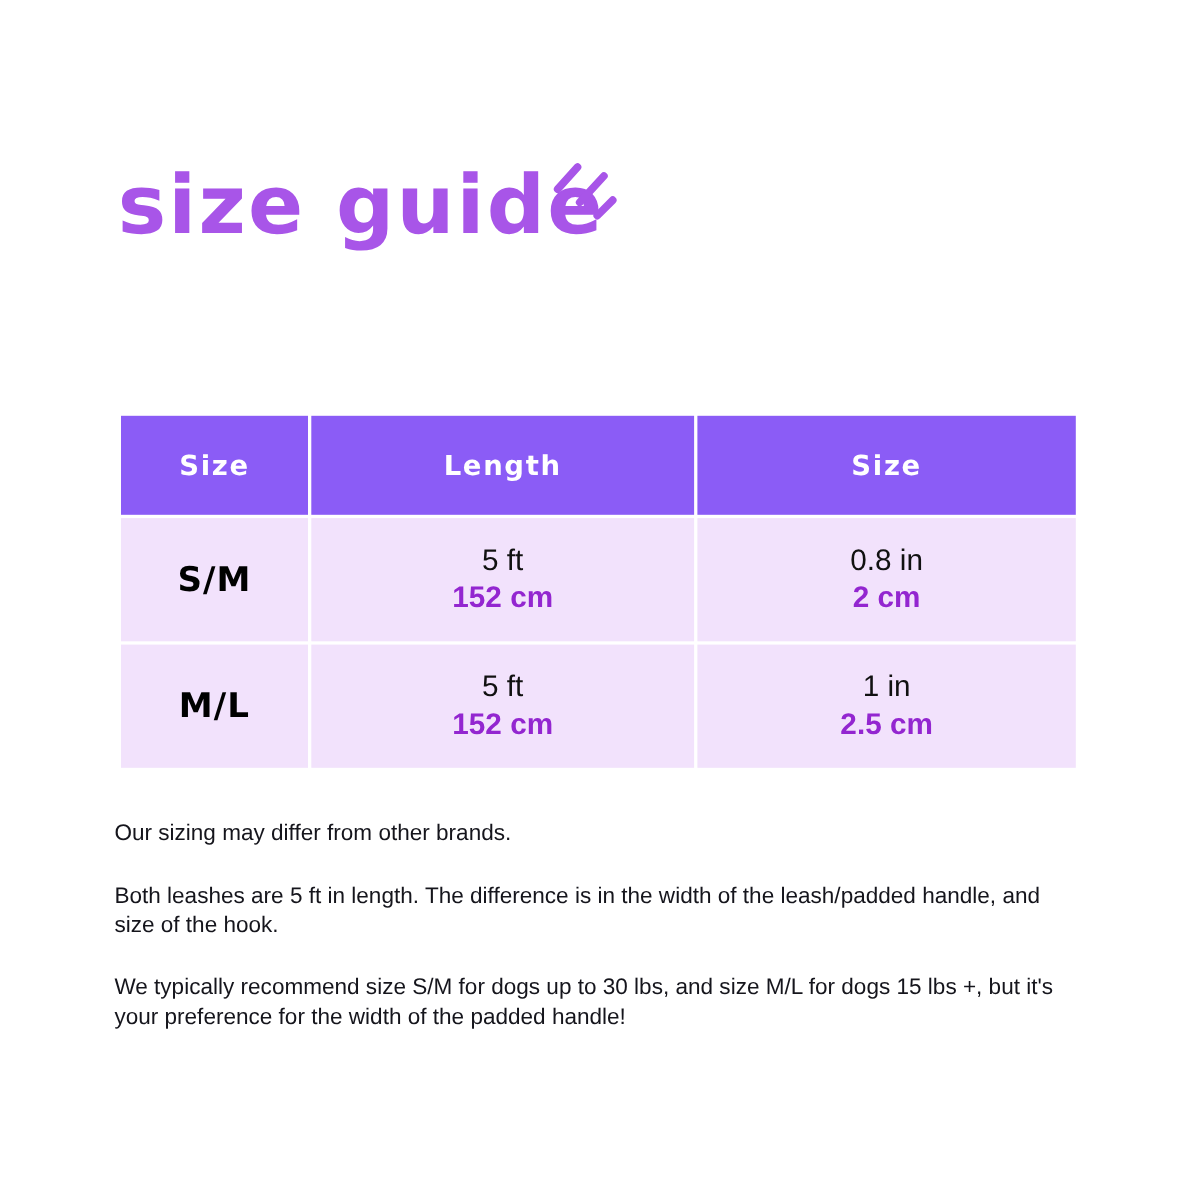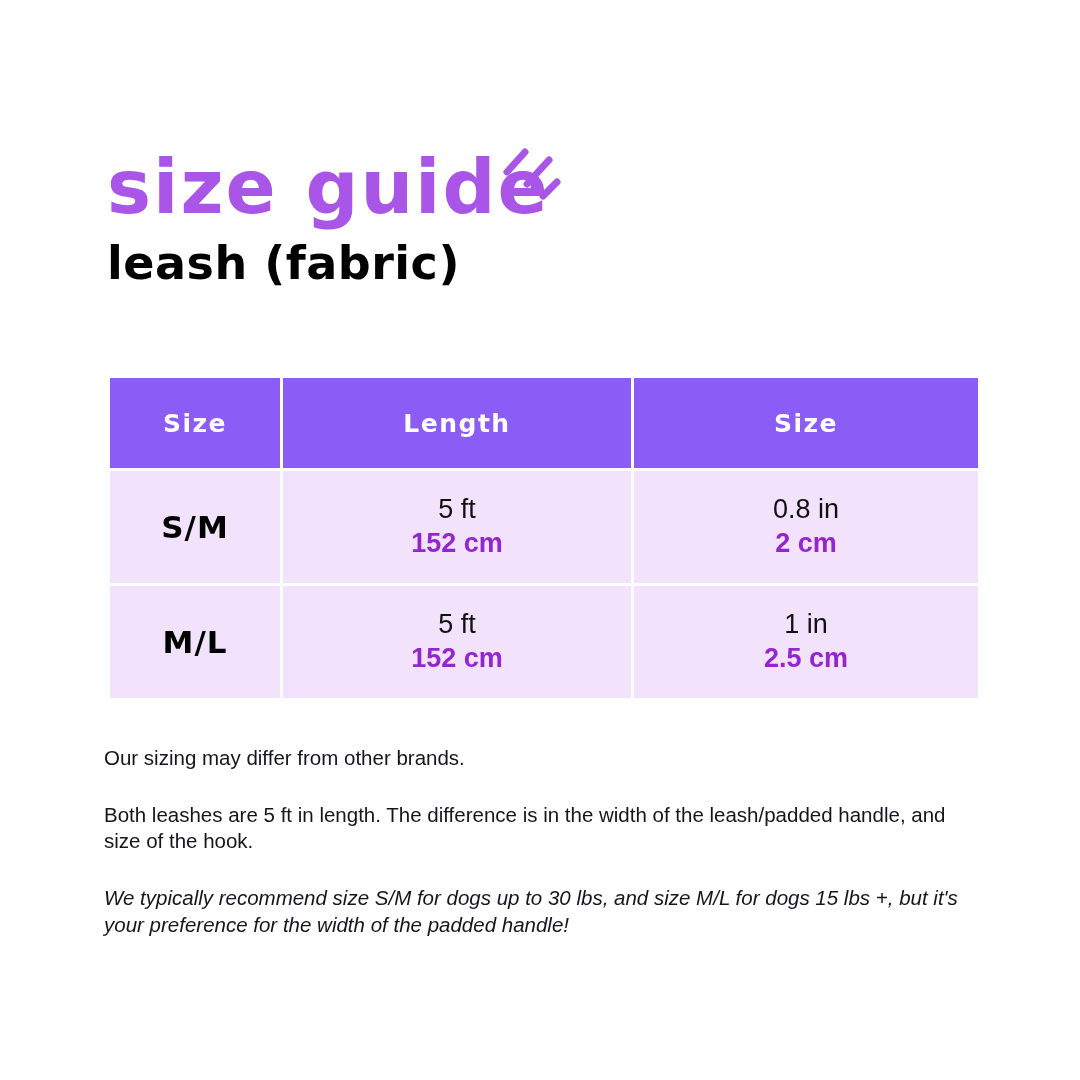--- a/index.html
+++ b/index.html
@@ -115,41 +115,40 @@
     top: 745px;
     width: 862px;
   }
   .note {
     font-family: "Liberation Sans", sans-serif;
     font-size: 20.5px;
     line-height: 1.3;
     color: #15151c;
     margin: 0 0 30px 0;
   }
-  .note:last-child { margin-bottom: 0; font-style: italic; }
+  .note:last-child { margin-bottom: 0; }
 </style>
 </head>
 <body>
 
 <div class="page">
 
   <div class="title-wrap">
     <div class="title-row">
       <h1 class="main-title">size guide</h1>
       <span class="sparkle">
         <svg width="70" height="70" viewBox="0 0 70 70" aria-hidden="true">
           <g stroke="#a855e8" stroke-width="7" stroke-linecap="round">
             <line x1="8" y1="34" x2="26" y2="14"></line>
             <line x1="28" y1="46" x2="50" y2="22"></line>
             <line x1="44" y1="58" x2="58" y2="44"></line>
           </g>
         </svg>
       </span>
     </div>
-    <h2 class="subtitle">leash (fabric)</h2>
   </div>
 
   <table class="size-table">
     <colgroup>
       <col class="col-size">
         <col class="col-len">
         <col class="col-wid">
     </colgroup>
     <thead>
       <tr>

